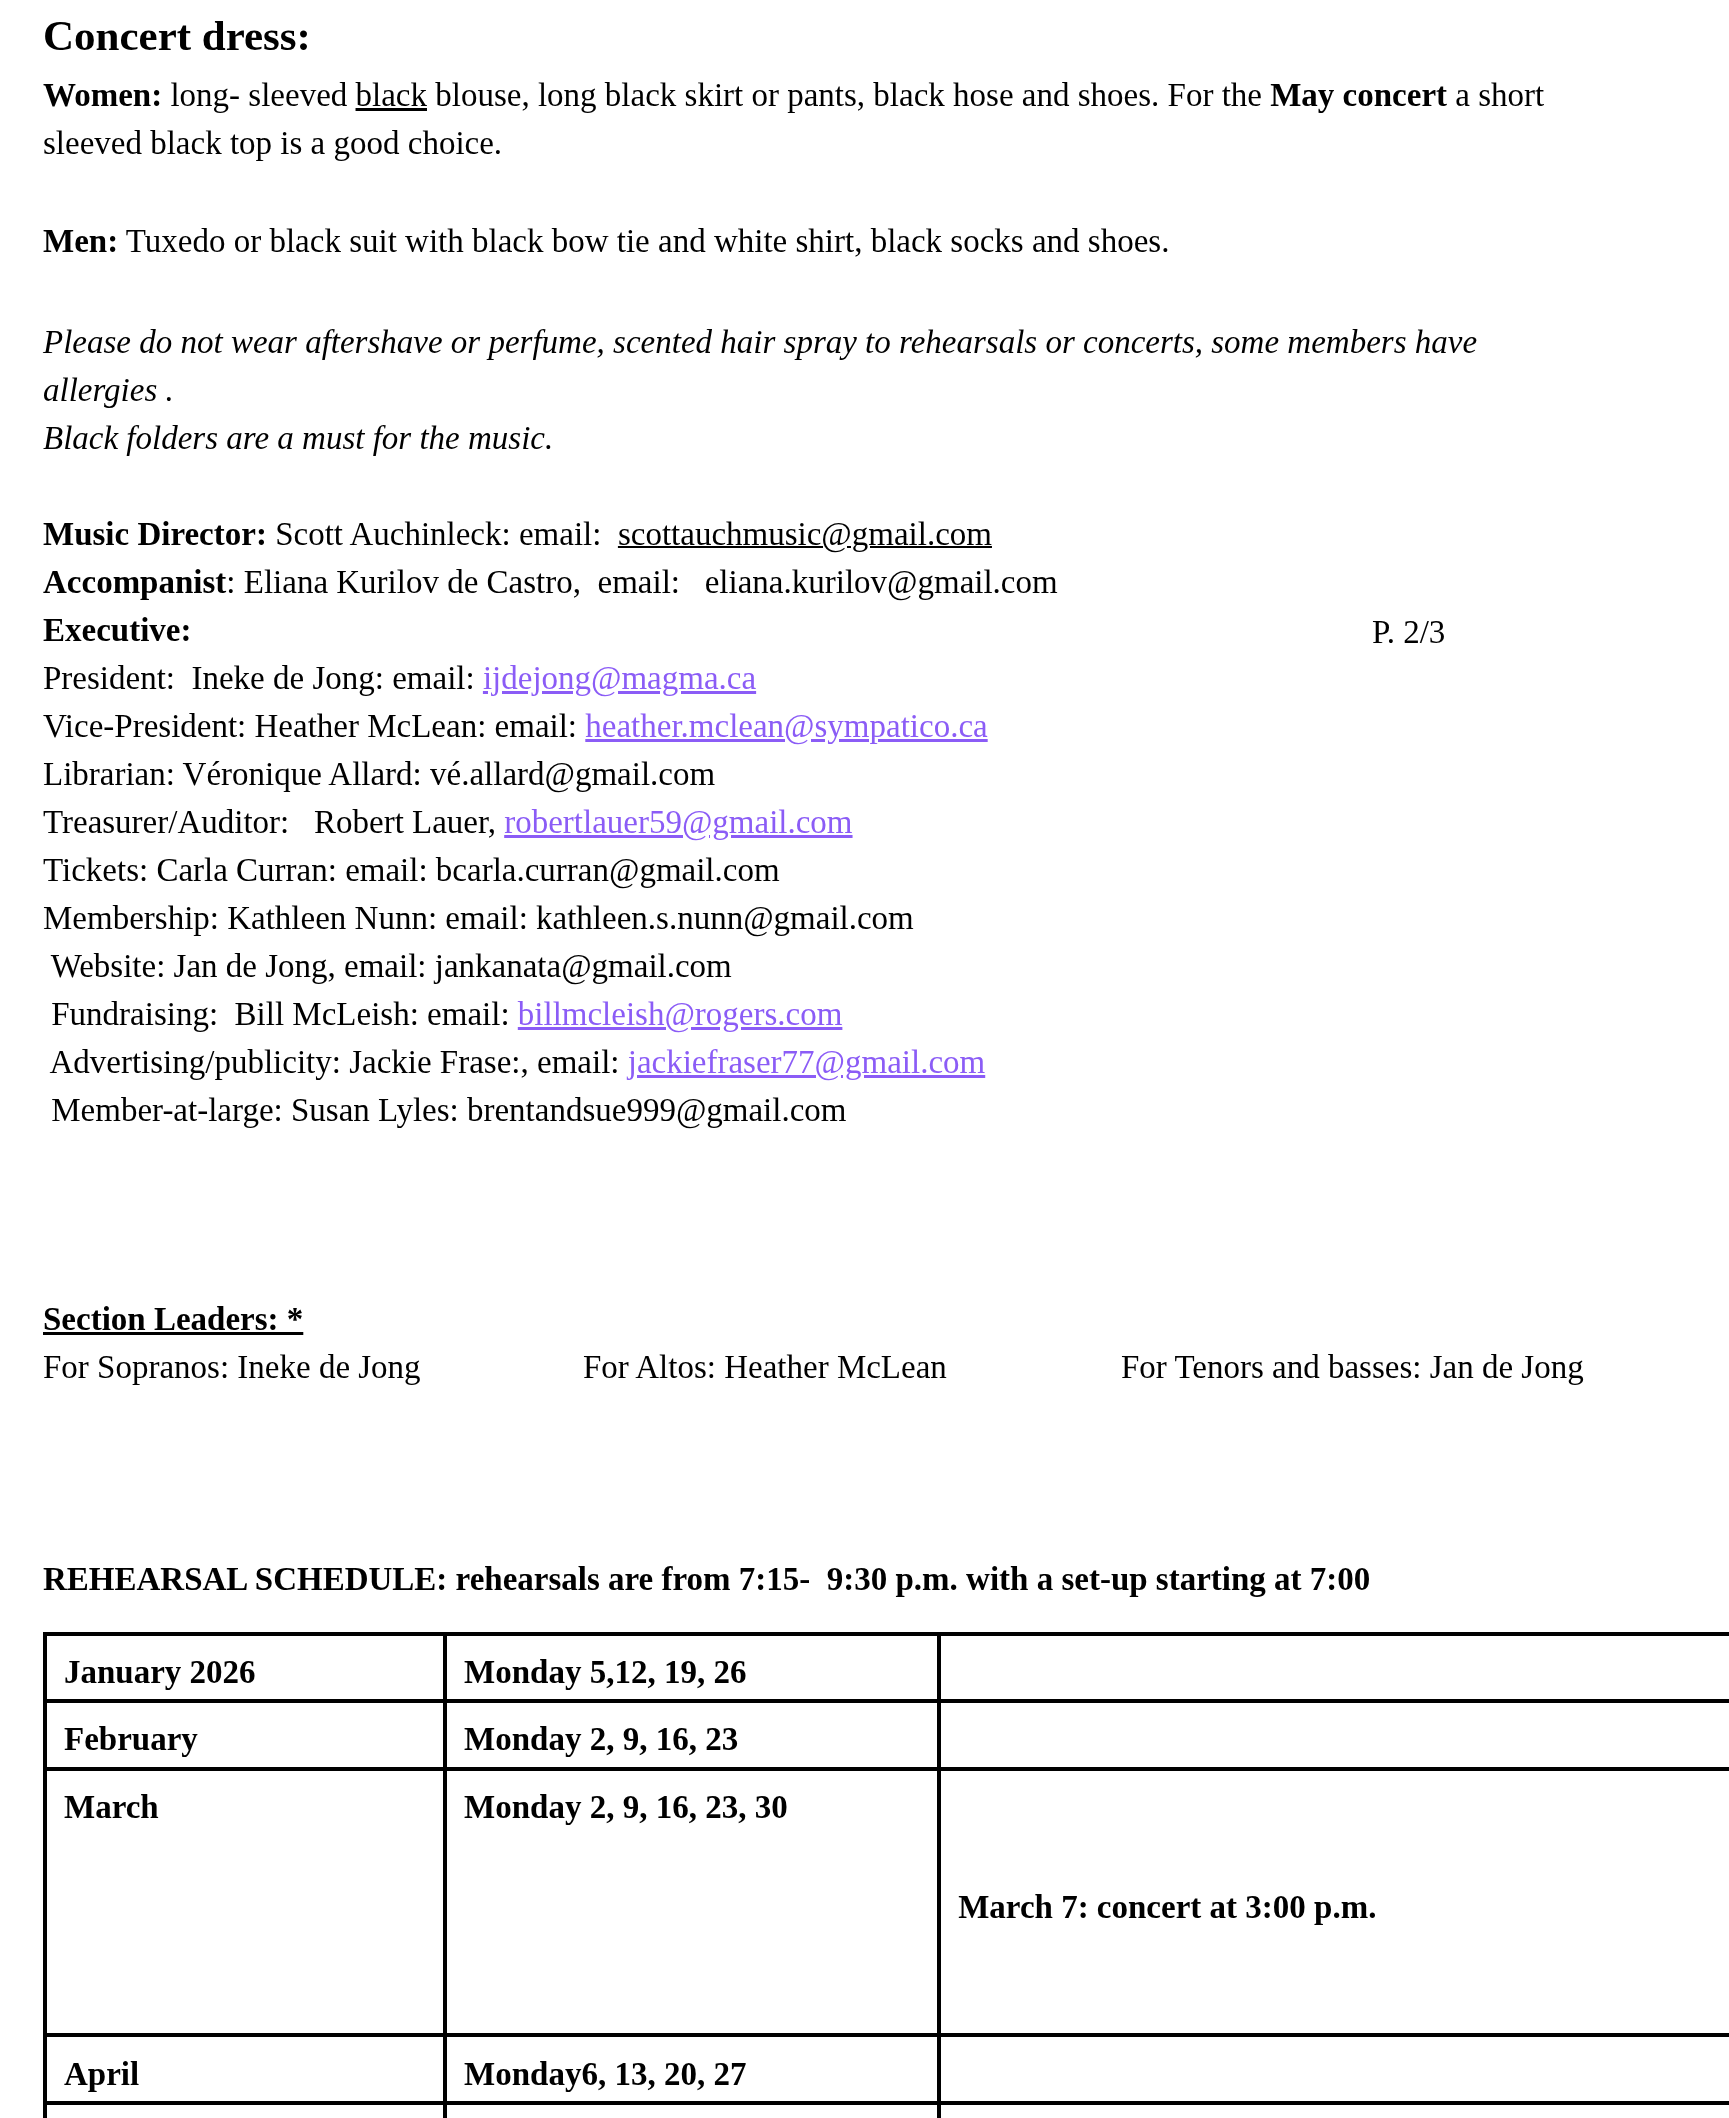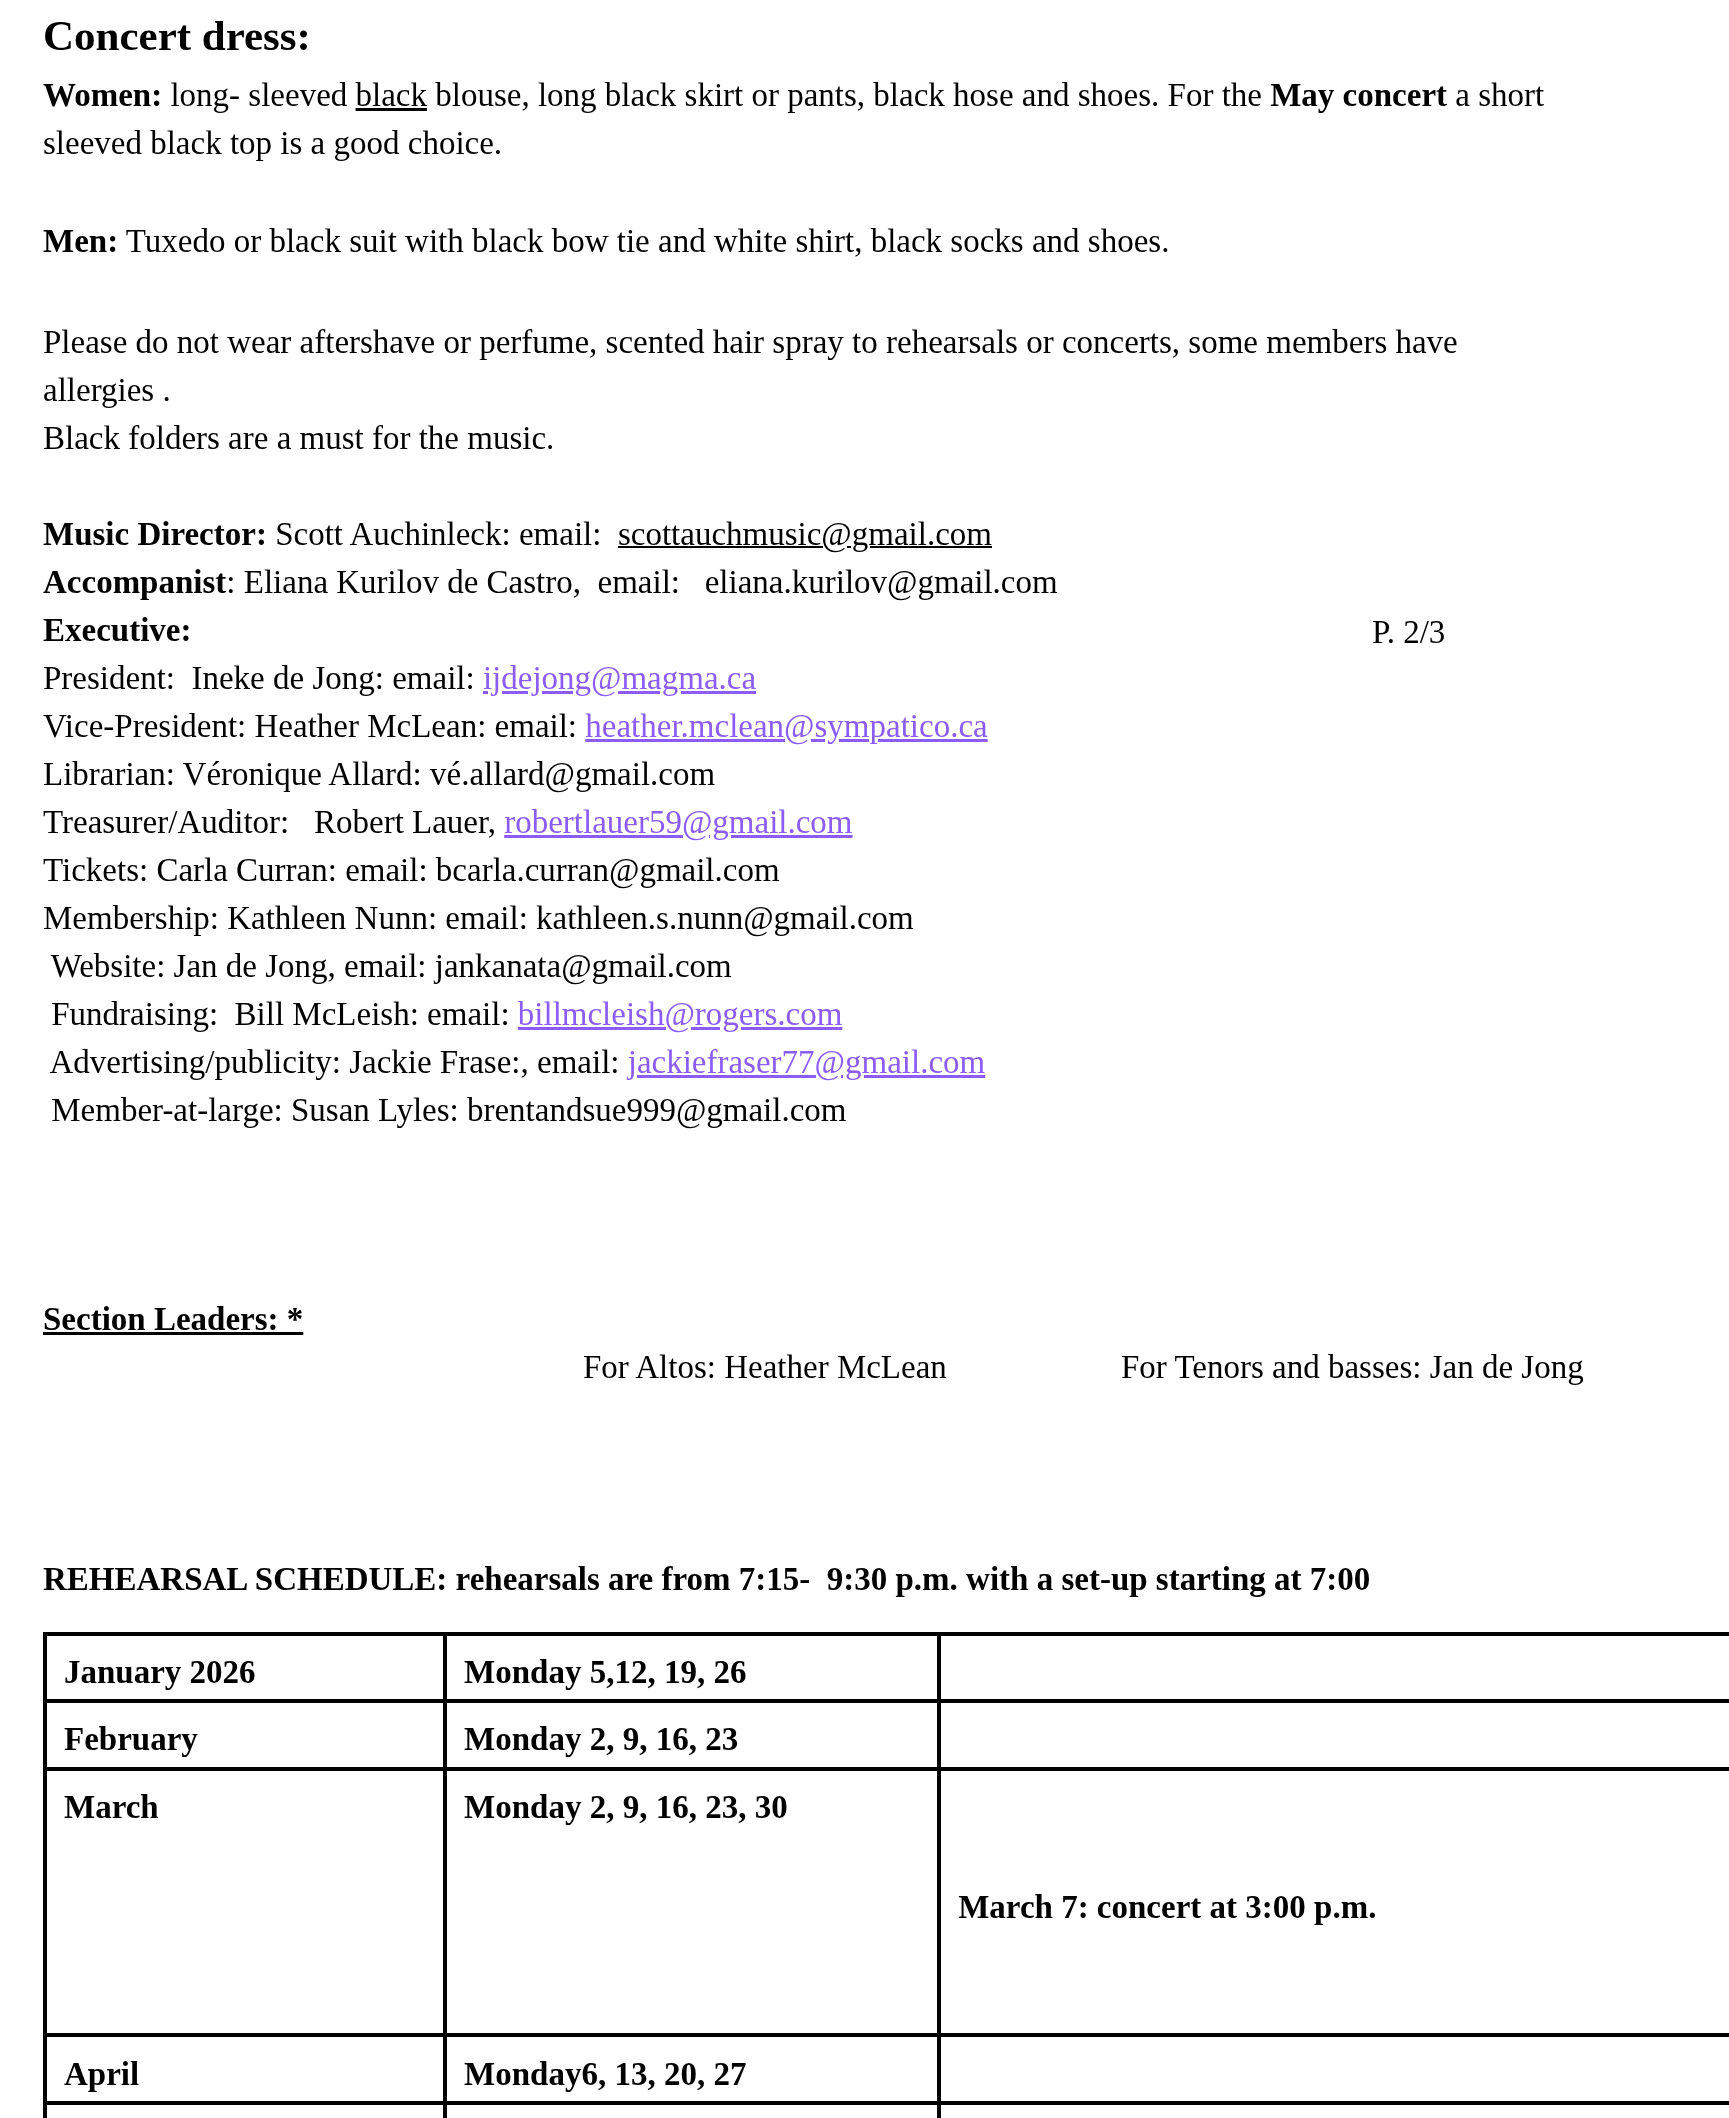--- a/index.html
+++ b/index.html
@@ -79,21 +79,21 @@
 
   <div class="abs doc-heading pre" style="top:10px;">Concert dress:</div>
 
   <div class="abs" style="top:71px;">
     <div class="pre"><span class="b">Women:</span><span> long- sleeved </span><span class="u">black</span><span> blouse, long black skirt or pants, black hose and shoes. For the </span><span class="b">May concert</span><span> a short</span></div>
     <div class="pre">sleeved black top is a good choice.</div>
   </div>
 
   <div class="abs pre" style="top:217px;"><span class="b">Men:</span><span> Tuxedo or black suit with black bow tie and white shirt, black socks and shoes.</span></div>
 
-  <div class="abs" style="top:318px;">
+  <div class="abs" style="top:318px;font-style:italic;">
     <div class="pre">Please do not wear aftershave or perfume, scented hair spray to rehearsals or concerts, some members have</div>
     <div class="pre">allergies .</div>
     <div class="pre">Black folders are a must for the music.</div>
   </div>
 
   <div class="abs" style="top:510px;">
     <div class="contacts-line pre"><span class="b">Music Director:</span><span> Scott Auchinleck: email:  </span><span class="email-plain">scottauchmusic@gmail.com</span></div>
     <div class="contacts-line pre"><span class="b">Accompanist</span><span>: Eliana Kurilov de Castro,  email:   eliana.kurilov@gmail.com</span></div>
     <div class="contacts-line pre b">Executive:</div>
     <div class="contacts-line pre"><span>President:  Ineke de Jong: email: </span><span class="email-link">ijdejong@magma.ca</span></div>
@@ -105,20 +105,21 @@
     <div class="contacts-line pre"><span> Website: Jan de Jong, email: jankanata@gmail.com</span></div>
     <div class="contacts-line pre"><span> Fundraising:  Bill McLeish: email: </span><span class="email-link">billmcleish@rogers.com</span></div>
     <div class="contacts-line pre"><span> Advertising/publicity: Jackie Frase:, email: </span><span class="email-link">jackiefraser77@gmail.com</span></div>
     <div class="contacts-line pre"><span> Member-at-large: Susan Lyles: brentandsue999@gmail.com</span></div>
   </div>
 
   <div class="page-marker pre">P. 2/3</div>
 
   <div class="abs pre b" style="top:1295px;text-decoration:underline;">Section Leaders: *</div>
   <div class="leaders-row">
+    <span class="leader leader-sopranos">For Sopranos: Ineke de Jong</span>
     <span class="leader leader-altos">For Altos: Heather McLean</span>
     <span class="leader leader-tenors">For Tenors and basses: Jan de Jong</span>
   </div>
 
 
   <div class="abs pre b" style="top:1555px;">REHEARSAL SCHEDULE: rehearsals are from 7:15-  9:30 p.m. with a set-up starting at 7:00</div>
 
   <table class="schedule">
     <tbody>
         <tr class="r-jan">

